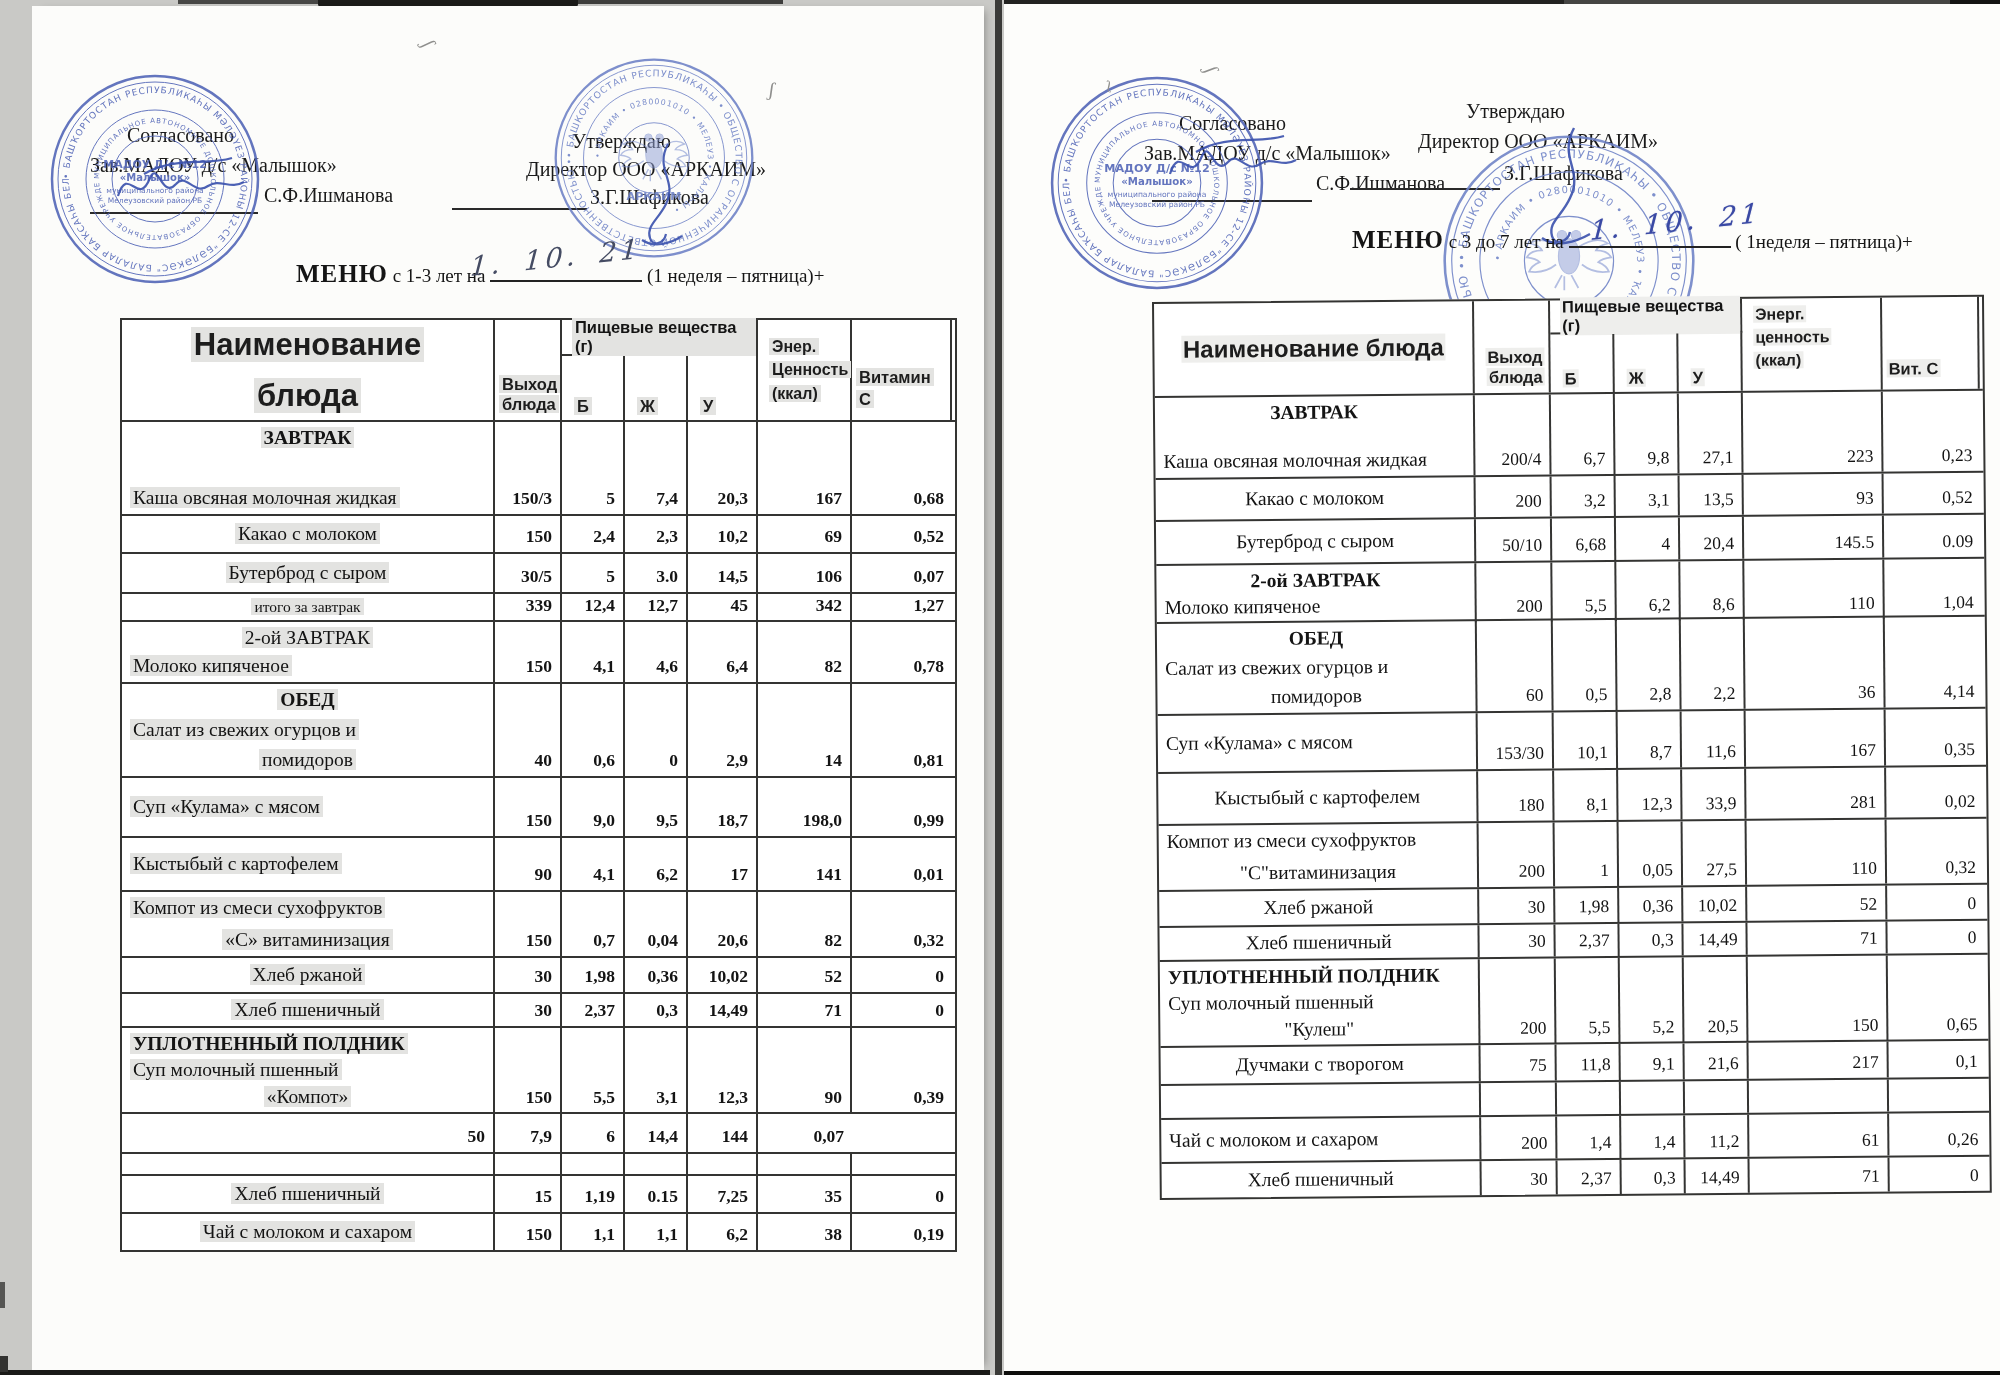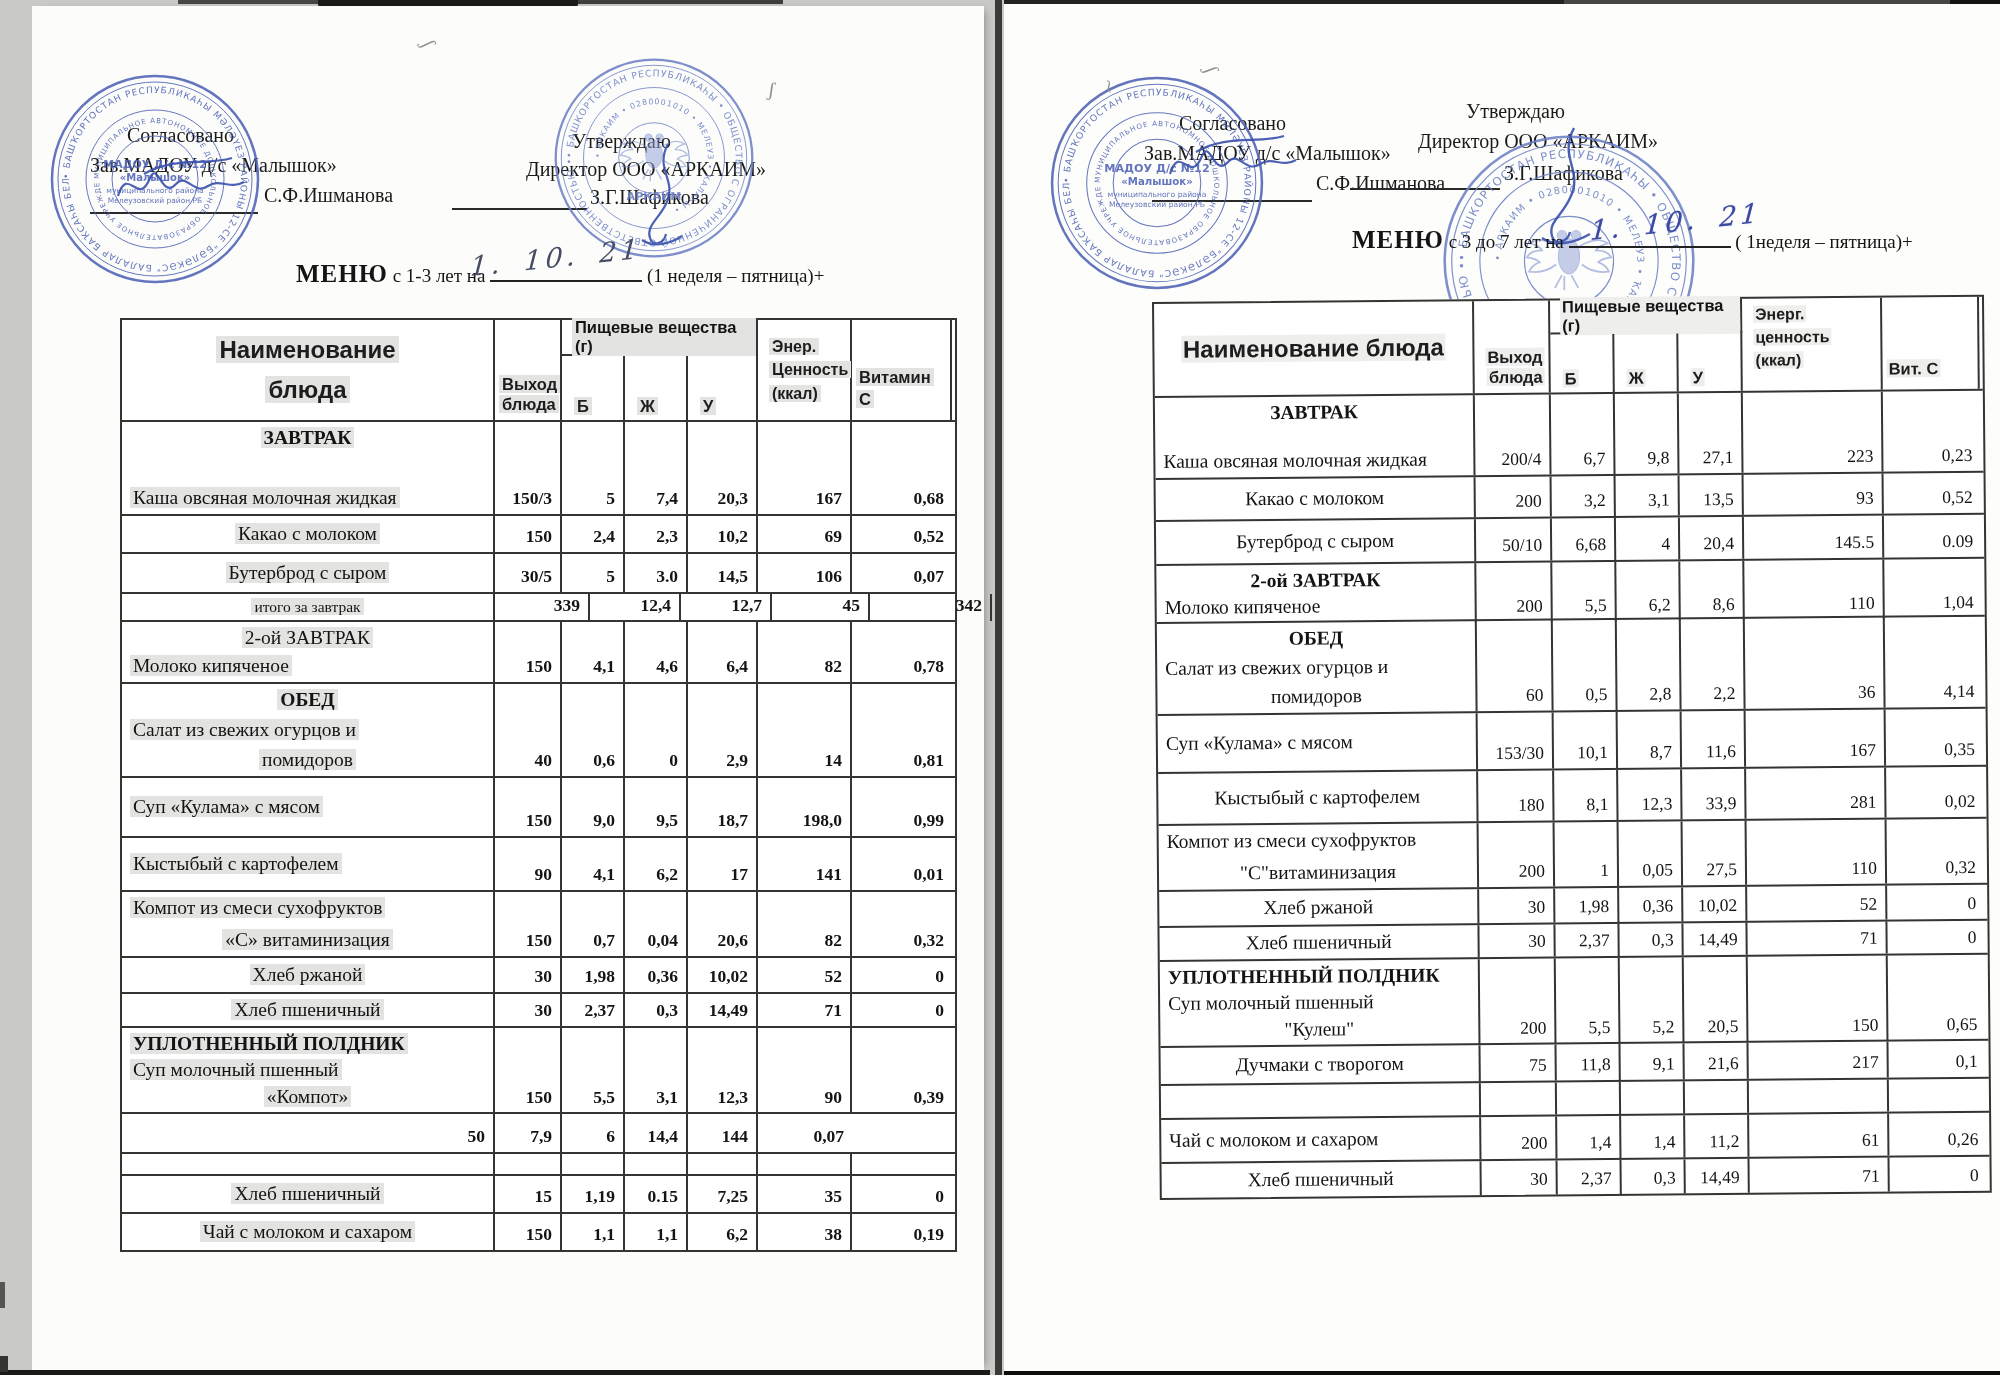--- a/index.html
+++ b/index.html
@@ -39,21 +39,21 @@
   .line{font-size:19.5px;line-height:1.35;padding:0 8px;text-align:center;white-space:nowrap;}
   .line.bold{font-weight:bold;}
   .line.small{font-size:15.5px;}
   .line.left{text-align:left;}
   .num{align-items:flex-end;justify-content:flex-end;padding:0 8px 5px 0;font-size:17.5px;}
   .page-left .num{font-weight:bold;}
 
   
   .hcell{border-right:2px solid #343432;display:flex;flex-direction:column;min-width:0;
          font-family:"Liberation Sans",sans-serif;font-weight:bold;color:#1d1d1d;}
-  .h-name{grid-column:1;grid-row:1 / span 2;justify-content:center;font-size:24px;line-height:1.65;}
+  .h-name{grid-column:1;grid-row:1 / span 2;justify-content:center;font-size:31px;line-height:1.65;}
   .page-right .h-name{font-size:24px;}
   .h-out{grid-column:2;grid-row:1 / span 2;justify-content:flex-end;font-size:16.5px;line-height:1.25;padding-bottom:5px;text-align:right;}
   .h-group{grid-column:3 / span 3;grid-row:1;border-right:2px solid #343432;border-bottom:2px solid #343432;
            font-size:16.5px;display:flex;align-items:center;padding-left:10px;
            font-family:"Liberation Sans",sans-serif;font-weight:bold;}
   .h-bju{grid-column:3 / span 3;grid-row:2;display:grid;grid-template-columns:var(--bju);}
   .page-left  .h-bju{--bju:63px 63px 70px;}
   .page-right .h-bju{--bju:64px 64px 64px;}
   .h-bju .hcell{justify-content:flex-end;font-size:16.5px;padding:0 0 4px 8px;}
   .h-energy{grid-column:6;grid-row:1 / span 2;justify-content:center;font-size:16px;line-height:1.45;padding-left:7px;}
@@ -265,21 +265,21 @@
         <div class="tcell num">
           <span>14,5</span>
         </div>
         <div class="tcell num">
           <span>106</span>
         </div>
         <div class="tcell num">
           <span>0,07</span>
         </div>
       </div>
-      <div class="trow" style="height: 26px; gap: 28px;">
+      <div class="trow" style="height: 26px;">
         <div class="tcell name">
           <div class="line small"><span class="hl">итого за завтрак</span></div>
         </div>
         <div class="tcell num">
           <span>339</span>
         </div>
         <div class="tcell num">
           <span>12,4</span>
         </div>
         <div class="tcell num">

